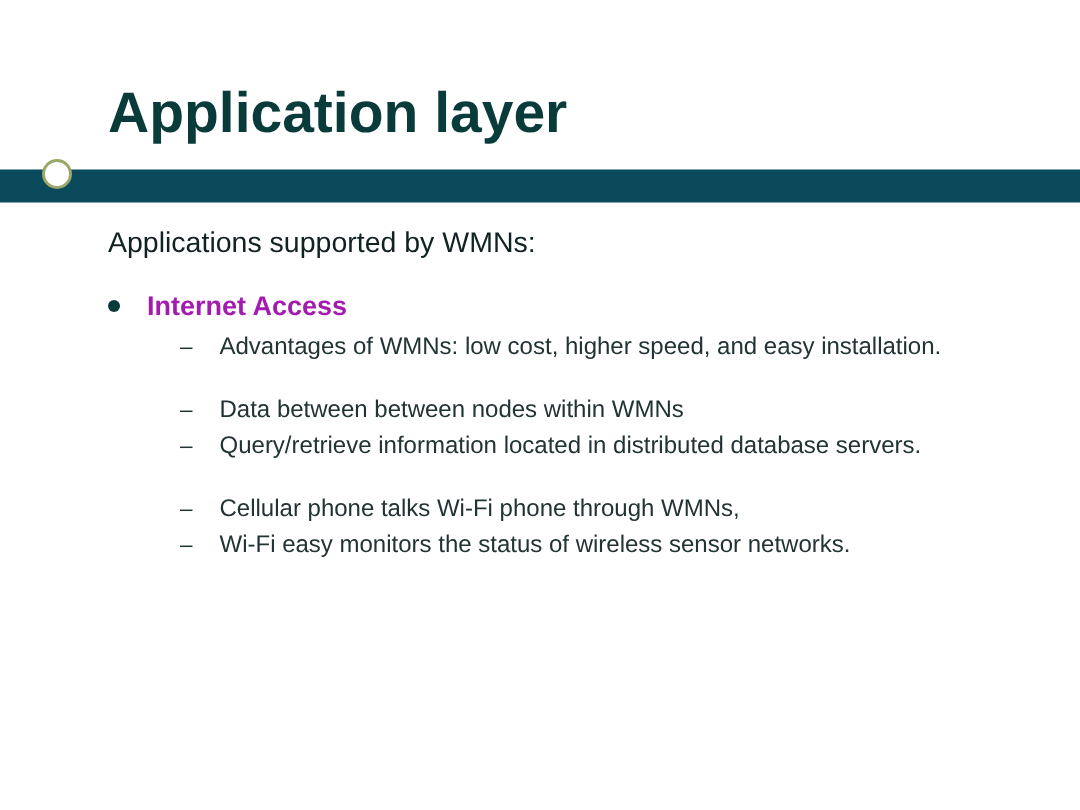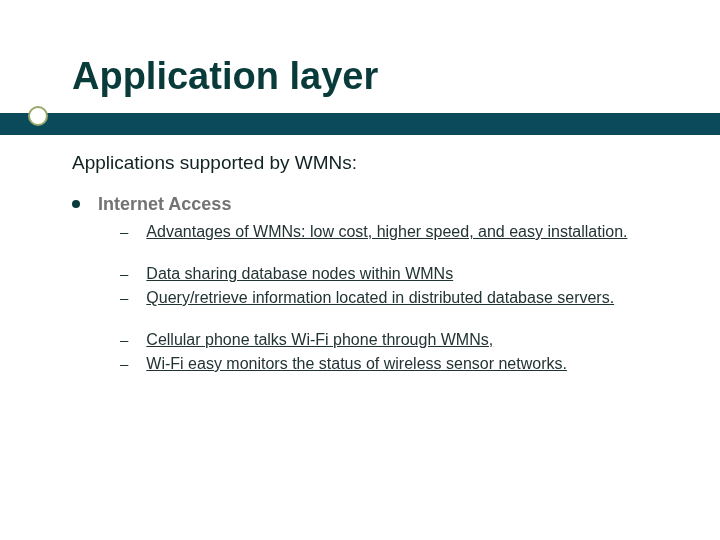--- a/index.html
+++ b/index.html
@@ -68,42 +68,41 @@
     width: 8px;
     height: 8px;
     background: #0a3b3b;
     border-radius: 50%;
     margin-top: 6px;
     flex-shrink: 0;
   }
   .top-label {
     font-size: 18px;
     font-weight: bold;
-    color: #737373;
+    color: #a21caf;
   }
   .sub-list {
     margin-left: 48px;
   }
   .sub-line {
     display: flex;
     align-items: flex-start;
     gap: 18px;
     margin-bottom: 2px;
   }
   .dash {
     font-size: 15px;
     color: #223333;
     line-height: 22px;
     flex-shrink: 0;
   }
   .sub-text {
     font-size: 16px;
     color: #223333;
     line-height: 22px;
-    text-decoration: underline;
   }
 </style>
 </head>
 <body>
 
 <div class="slide">
 
   <div class="title-area">
     <div class="title-text">Application layer</div>
   </div>
@@ -125,21 +124,21 @@
           <span class="dash">–</span>
           <span class="sub-text">Advantages of WMNs: low cost, higher speed, and easy installation.</span>
         </div>
       </div>
     </div>
 
     <div class="top-item">
       <div class="sub-list">
         <div class="sub-line">
           <span class="dash">–</span>
-          <span class="sub-text">Data sharing database nodes within WMNs</span>
+          <span class="sub-text">Data between between nodes within WMNs</span>
         </div>
         <div class="sub-line">
           <span class="dash">–</span>
           <span class="sub-text">Query/retrieve information located in distributed database servers.</span>
         </div>
       </div>
     </div>
 
     <div class="top-item">
       <div class="sub-list">

